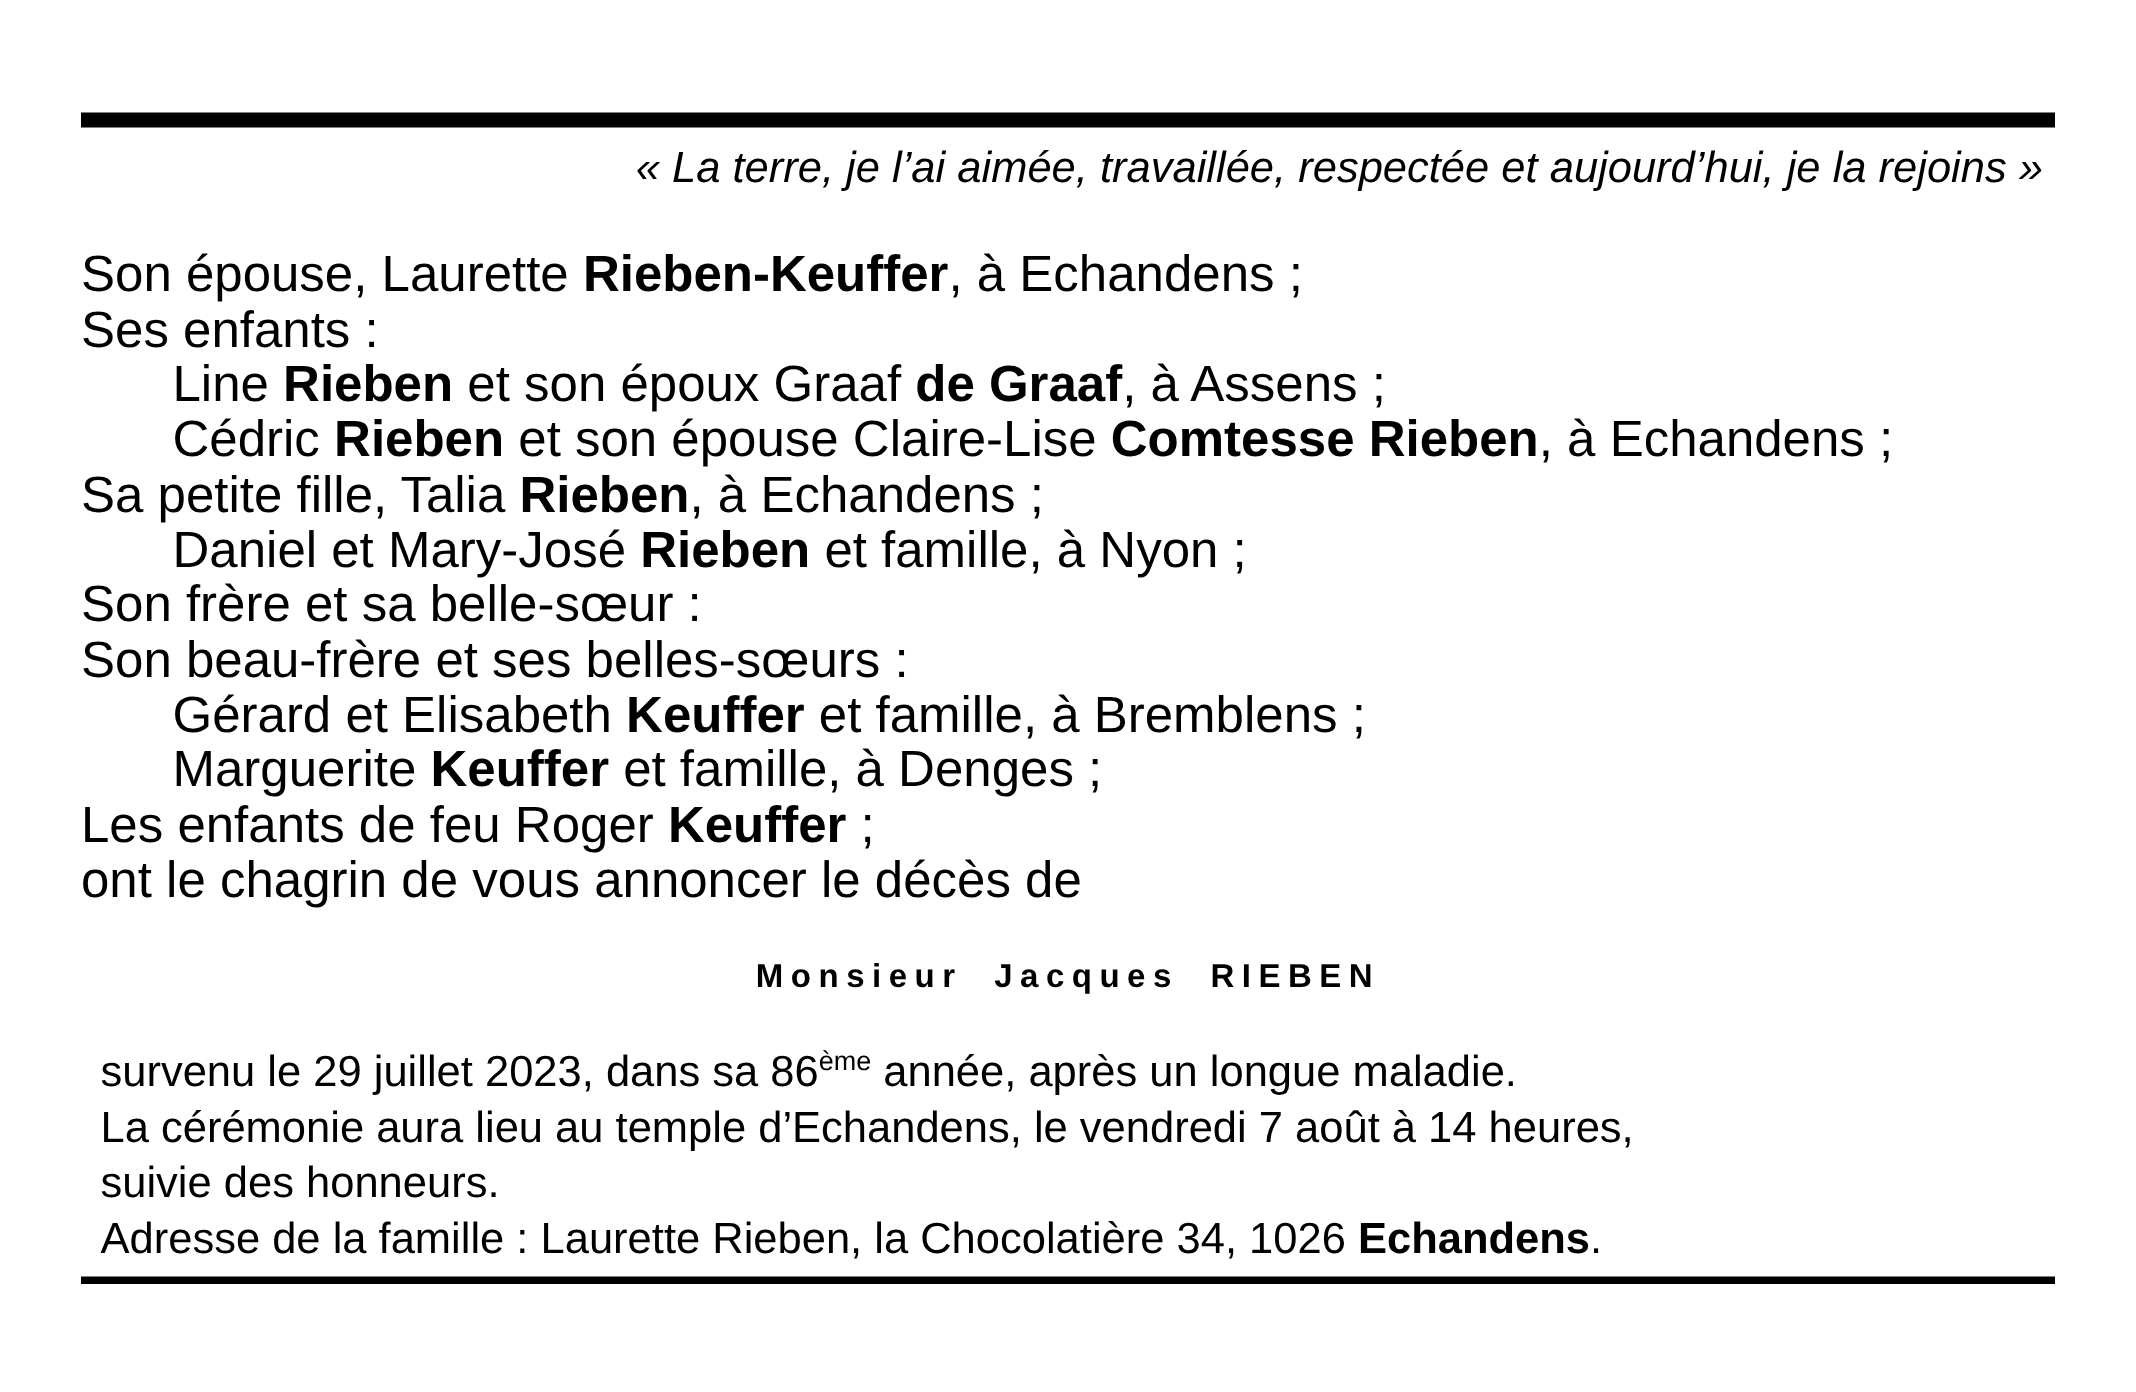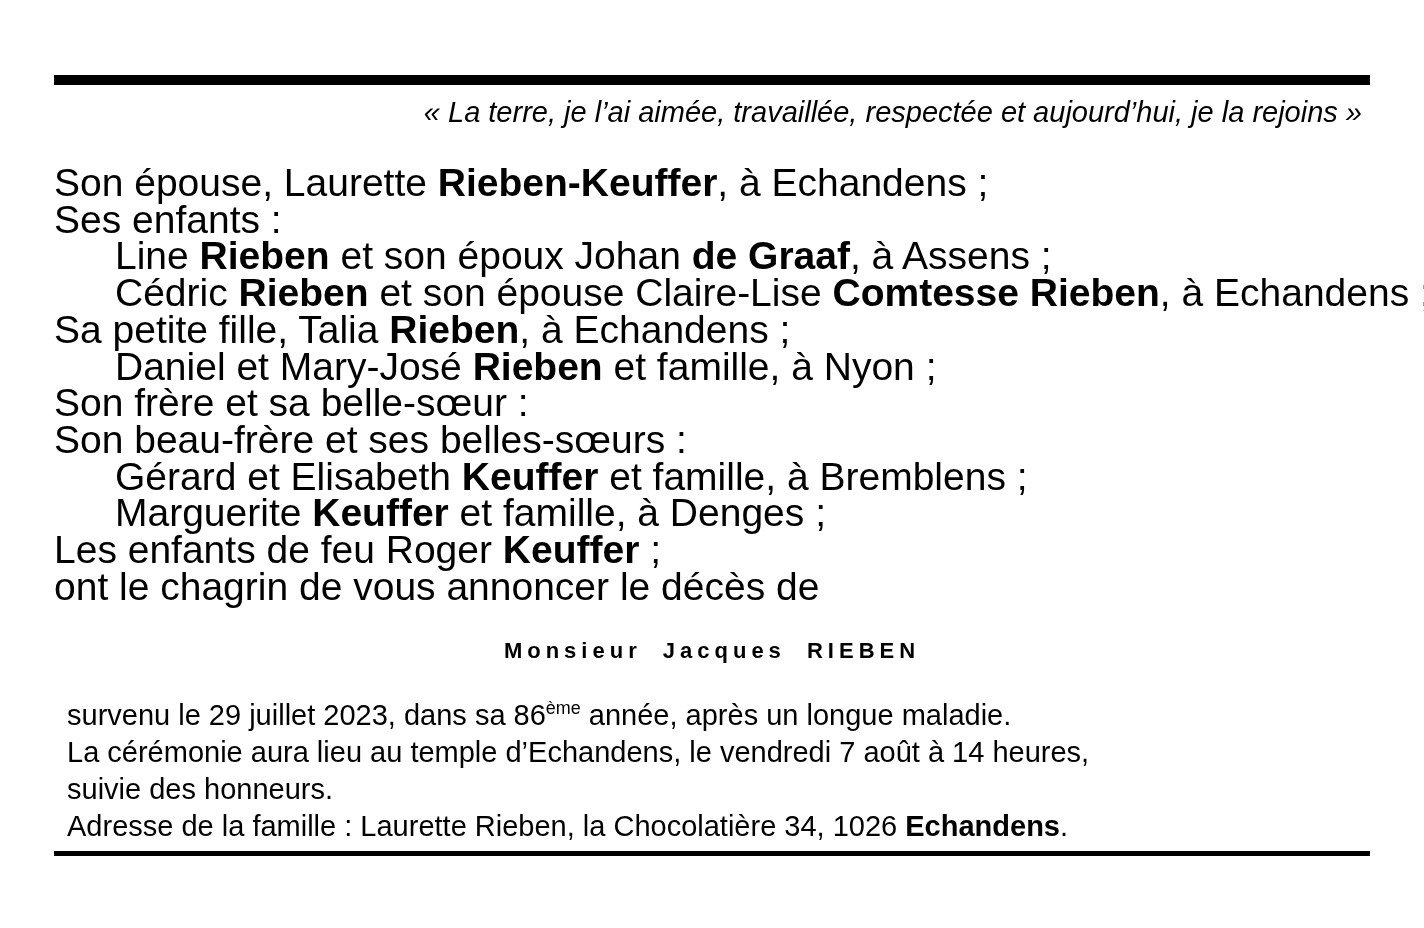--- a/index.html
+++ b/index.html
@@ -34,21 +34,21 @@
     margin-top: 9px;
     font-style: italic;
     font-size: 29px;
     line-height: 37px;
     text-align: right;
     padding-right: 8px;
     white-space: nowrap;
   }
   .family-block {
     margin-top: 34px;
-    font-size: 39px;
+    font-size: 34px;
   }
   .detail-block {
     margin-top: 26px;
     font-size: 29px;
     margin-left: 13px;
   }
   .line {
     line-height: 36.7px;
     white-space: nowrap;
   }
@@ -82,21 +82,21 @@
 </head>
 <body style="background: rgb(255, 255, 255); color: rgb(0, 0, 0);">
 
 <div class="page">
   <div class="content">
     <div class="top-rule" style="background: rgb(0, 0, 0);"></div>
     <div class="quote">« La terre, je l’ai aimée, travaillée, respectée et aujourd’hui, je la rejoins »</div>
     <div class="family-block">
         <div class="line"><span>Son épouse, Laurette </span><b>Rieben-Keuffer</b><span>, à Echandens ;</span></div>
         <div class="line"><span>Ses enfants :</span></div>
-        <div class="line indent"><span>Line </span><b>Rieben</b><span> et son époux Johan </span><b>de Graaf</b><span>, à Assens ;</span></div>
+        <div class="line indent"><span>Line </span><b>Rieben</b><span> et son époux Graaf </span><b>de Graaf</b><span>, à Assens ;</span></div>
         <div class="line indent"><span>Cédric </span><b>Rieben</b><span> et son épouse Claire-Lise </span><b>Comtesse Rieben</b><span>, à Echandens ;</span></div>
         <div class="line"><span>Sa petite fille, Talia </span><b>Rieben</b><span>, à Echandens ;</span></div>
         <div class="line indent"><span>Daniel et Mary-José </span><b>Rieben</b><span> et famille, à Nyon ;</span></div>
         <div class="line"><span>Son frère et sa belle-sœur :</span></div>
         <div class="line"><span>Son beau-frère et ses belles-sœurs :</span></div>
         <div class="line indent"><span>Gérard et Elisabeth </span><b>Keuffer</b><span> et famille, à Bremblens ;</span></div>
         <div class="line indent"><span>Marguerite </span><b>Keuffer</b><span> et famille, à Denges ;</span></div>
         <div class="line"><span>Les enfants de feu Roger </span><b>Keuffer</b><span> ;</span></div>
         <div class="line"><span>ont le chagrin de vous annoncer le décès de</span></div>
       </div>

